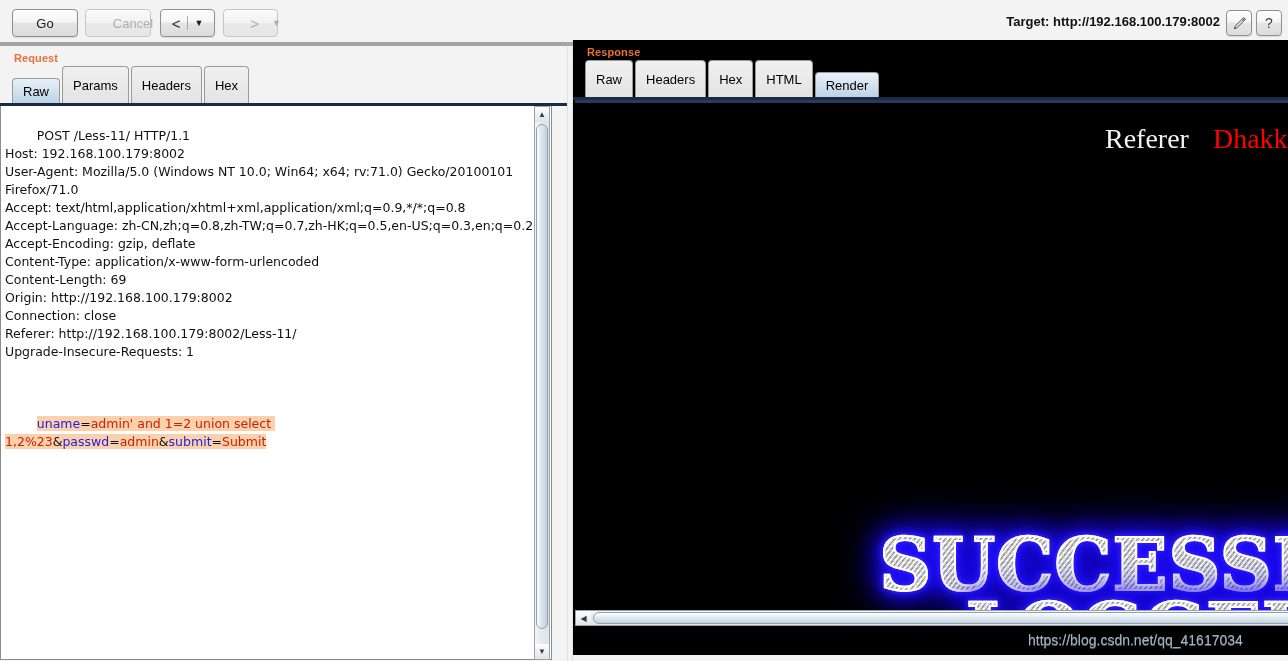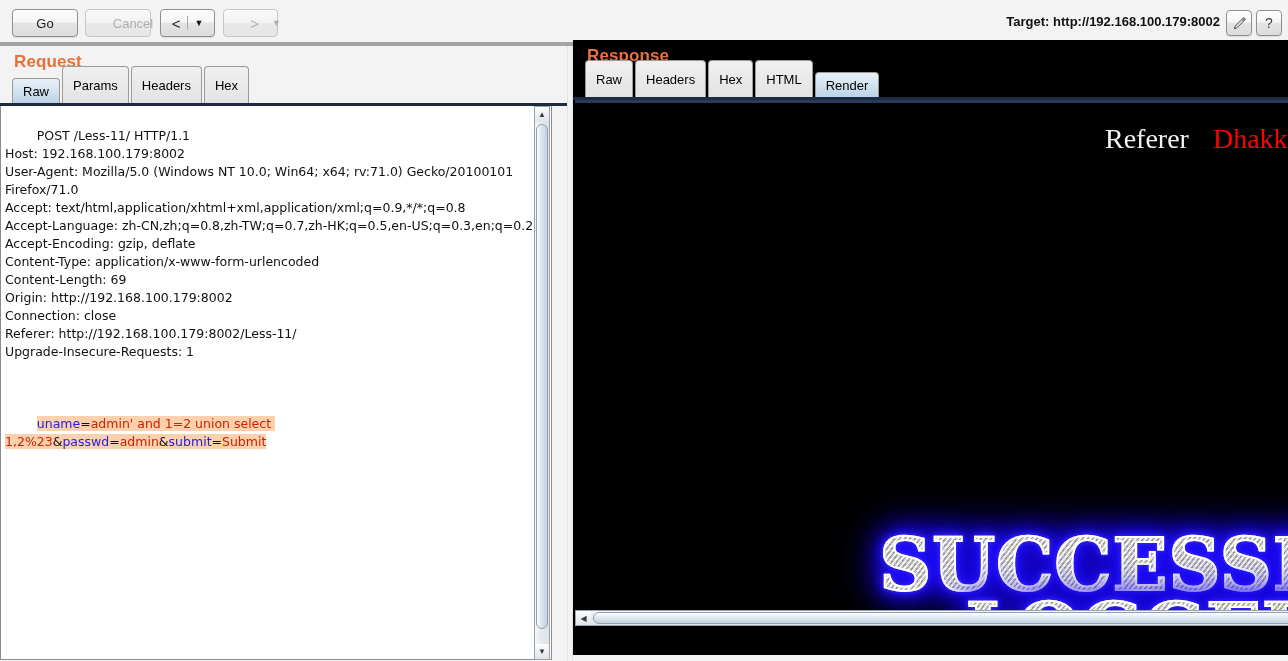--- a/index.html
+++ b/index.html
@@ -81,21 +81,21 @@
     width: 6px; height: 615px;
     background: #f3f3f3;
     border-left: 1px solid #e2e2e2;
     border-right: 1px solid #e2e2e2;
     box-sizing: border-box;
     cursor: col-resize;
   }
 
   .panel-heading {
     position: absolute; left: 14px; top: 6px;
-    font-size: 17px; font-weight: bold;
+    font-size: 11px; font-weight: bold;
     color: #e8703a;
     letter-spacing: 0.1px;
   }
 
   
   .tabstrip {
     position: absolute; left: 12px; top: 33px;
     height: 24px;
     display: flex; align-items: flex-end; text-align: right;
   }
@@ -410,13 +410,14 @@
       </div>
     </div>
 
     <div class="hscroll" id="response-hscroll">
       <div class="arrow left">◀</div>
       <div class="thumb" style="left:17px; width:1210px;"></div>
 
     </div>
   </div>
 
+  <div id="watermark">https://blog.csdn.net/qq_41617034</div>
 </div>
 
 </body></html>

